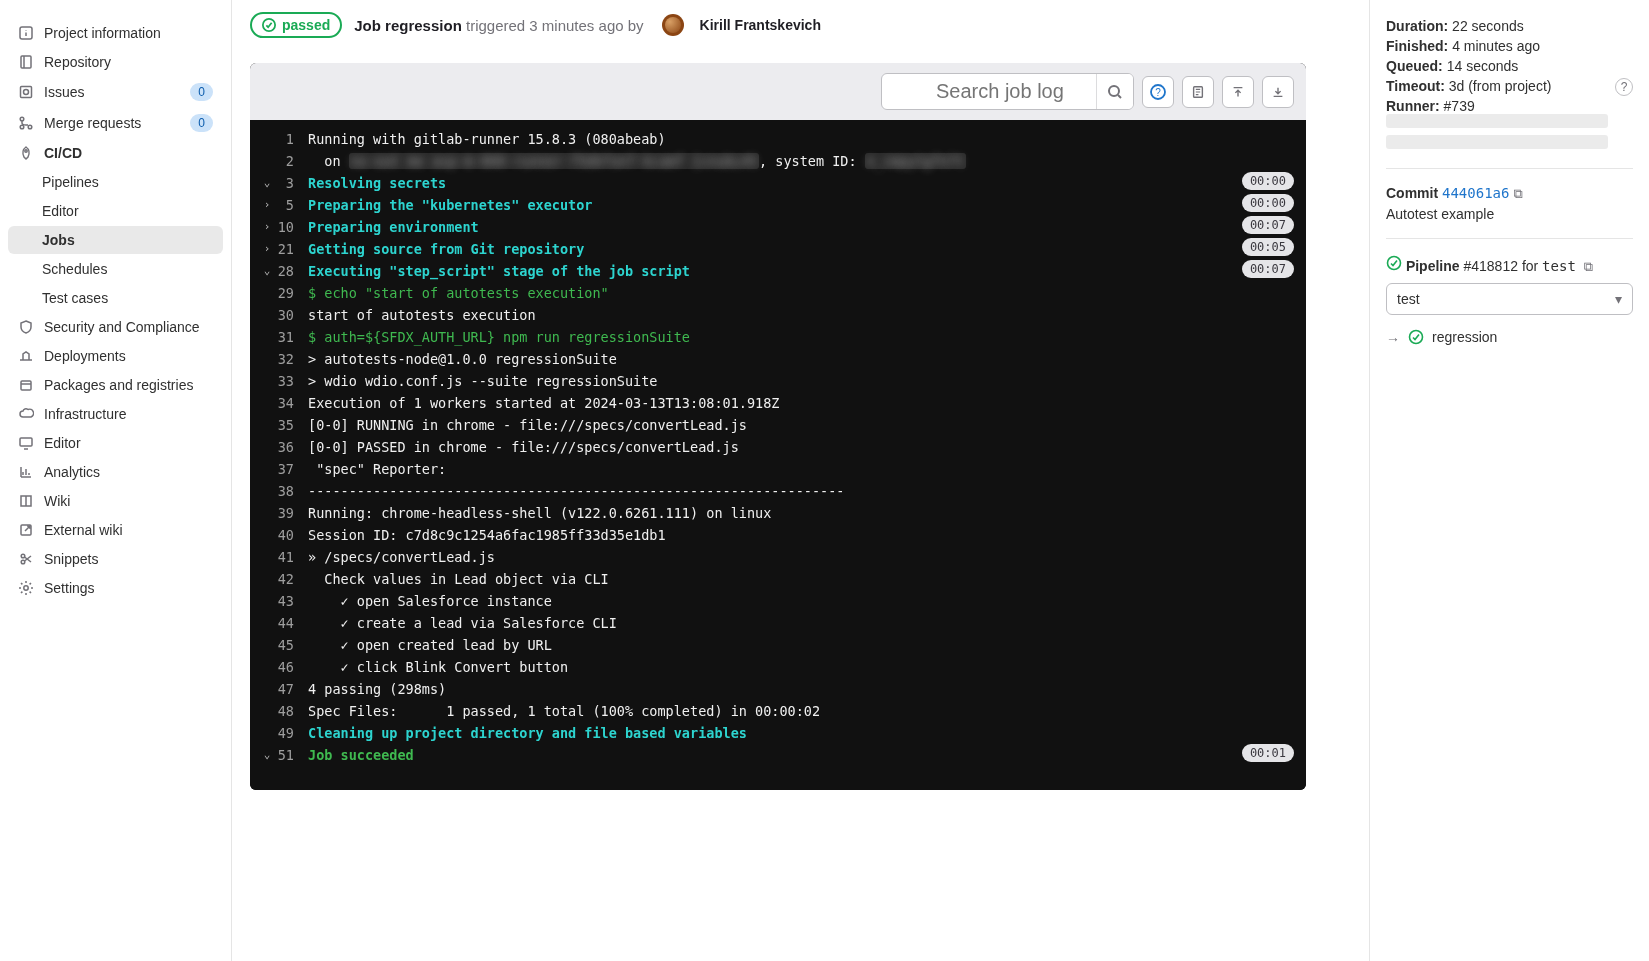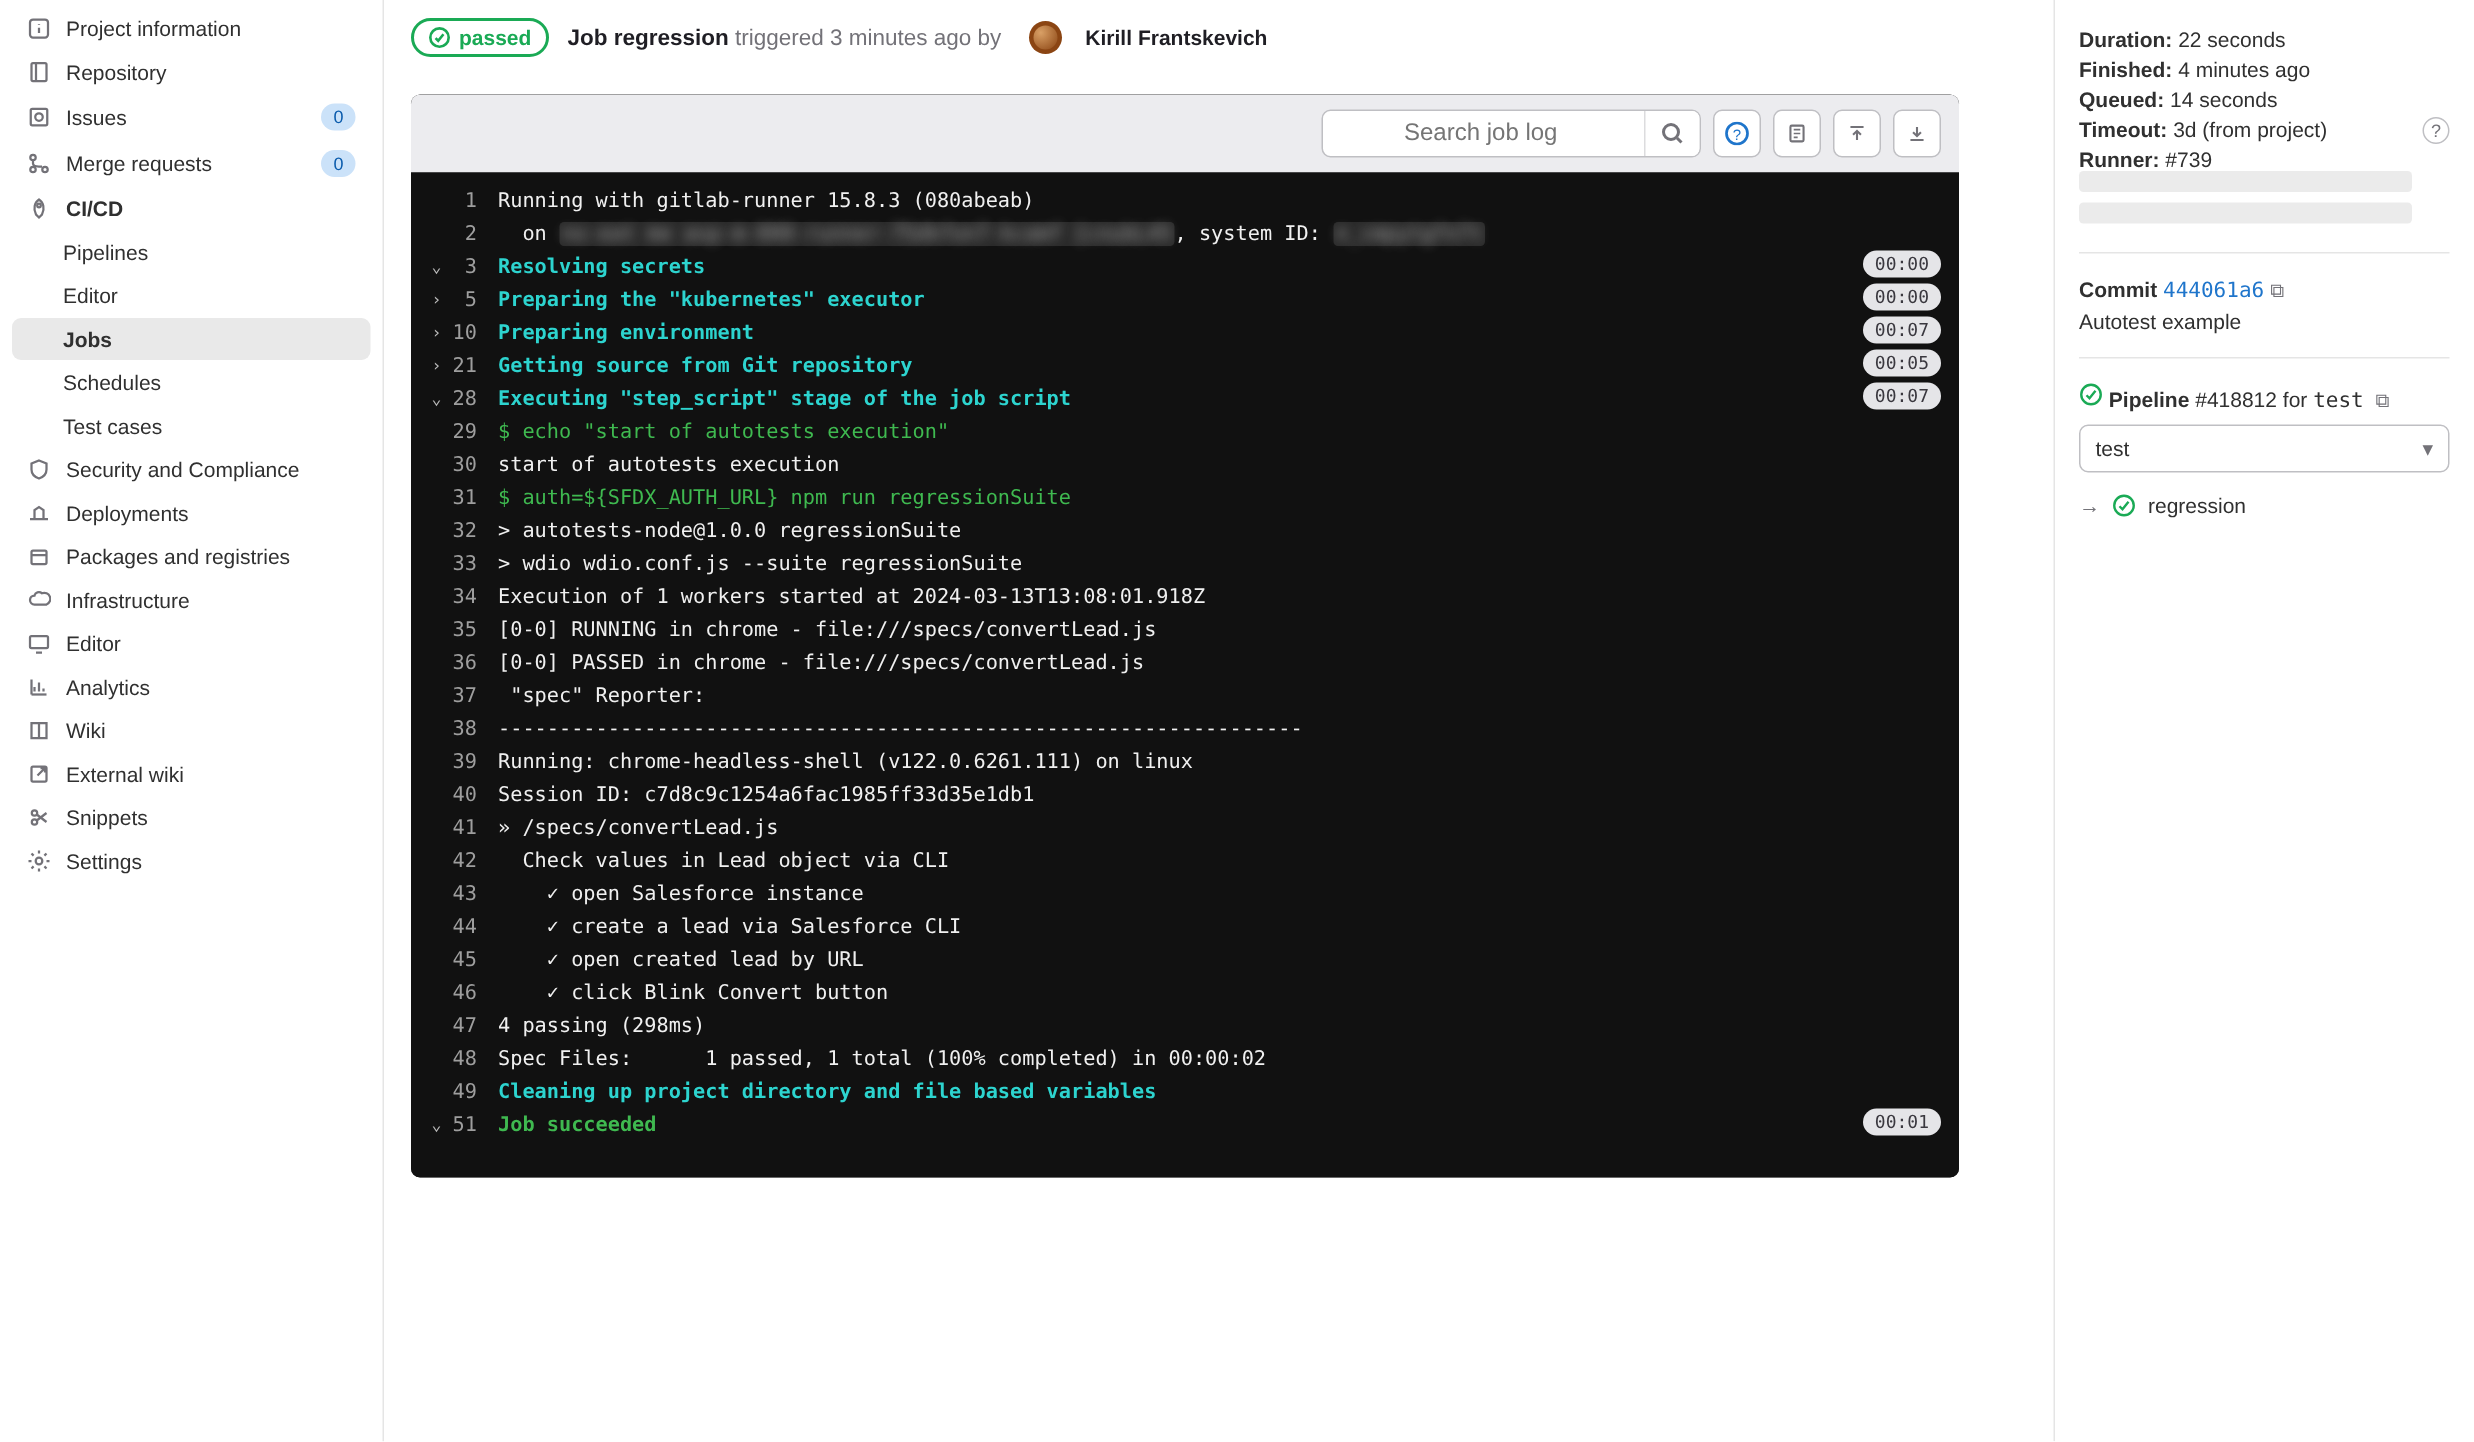--- a/index.html
+++ b/index.html
@@ -8,23 +8,23 @@
     font-family: -apple-system, BlinkMacSystemFont, "Segoe UI", Helvetica, Arial, sans-serif;
     font-size: 14px;
     color: #303030;
     background: #fff;
     display: flex;
     height: 961px;
     overflow: hidden;
   }
   
   .sidebar {
-    width: 256px;
+    width: 232px;
     border-right: 1px solid #e5e5e5;
-    padding: 4px 8px;
+    padding: 18px 8px;
     overflow-y: auto;
   }
   .nav-item {
     display: flex;
     align-items: center;
     padding: 6px 10px;
     border-radius: 6px;
     cursor: pointer;
     gap: 10px;
     margin: 1px 0;
@@ -121,21 +121,21 @@
     display: flex;
     border: 1px solid #bfbfc3;
     border-radius: 6px;
     overflow: hidden;
     background: #fff;
   }
   .search-box input {
     border: none;
     outline: none;
     padding: 6px 10px;
-    font-size: 16px;
+    font-size: 20px;
     width: 170px;
     margin-left: 44px;
   }
   .search-box button {
     border: none;
     border-left: 1px solid #dcdcde;
     background: #fff;
     padding: 0 10px;
     cursor: pointer;
     color:#737278;

